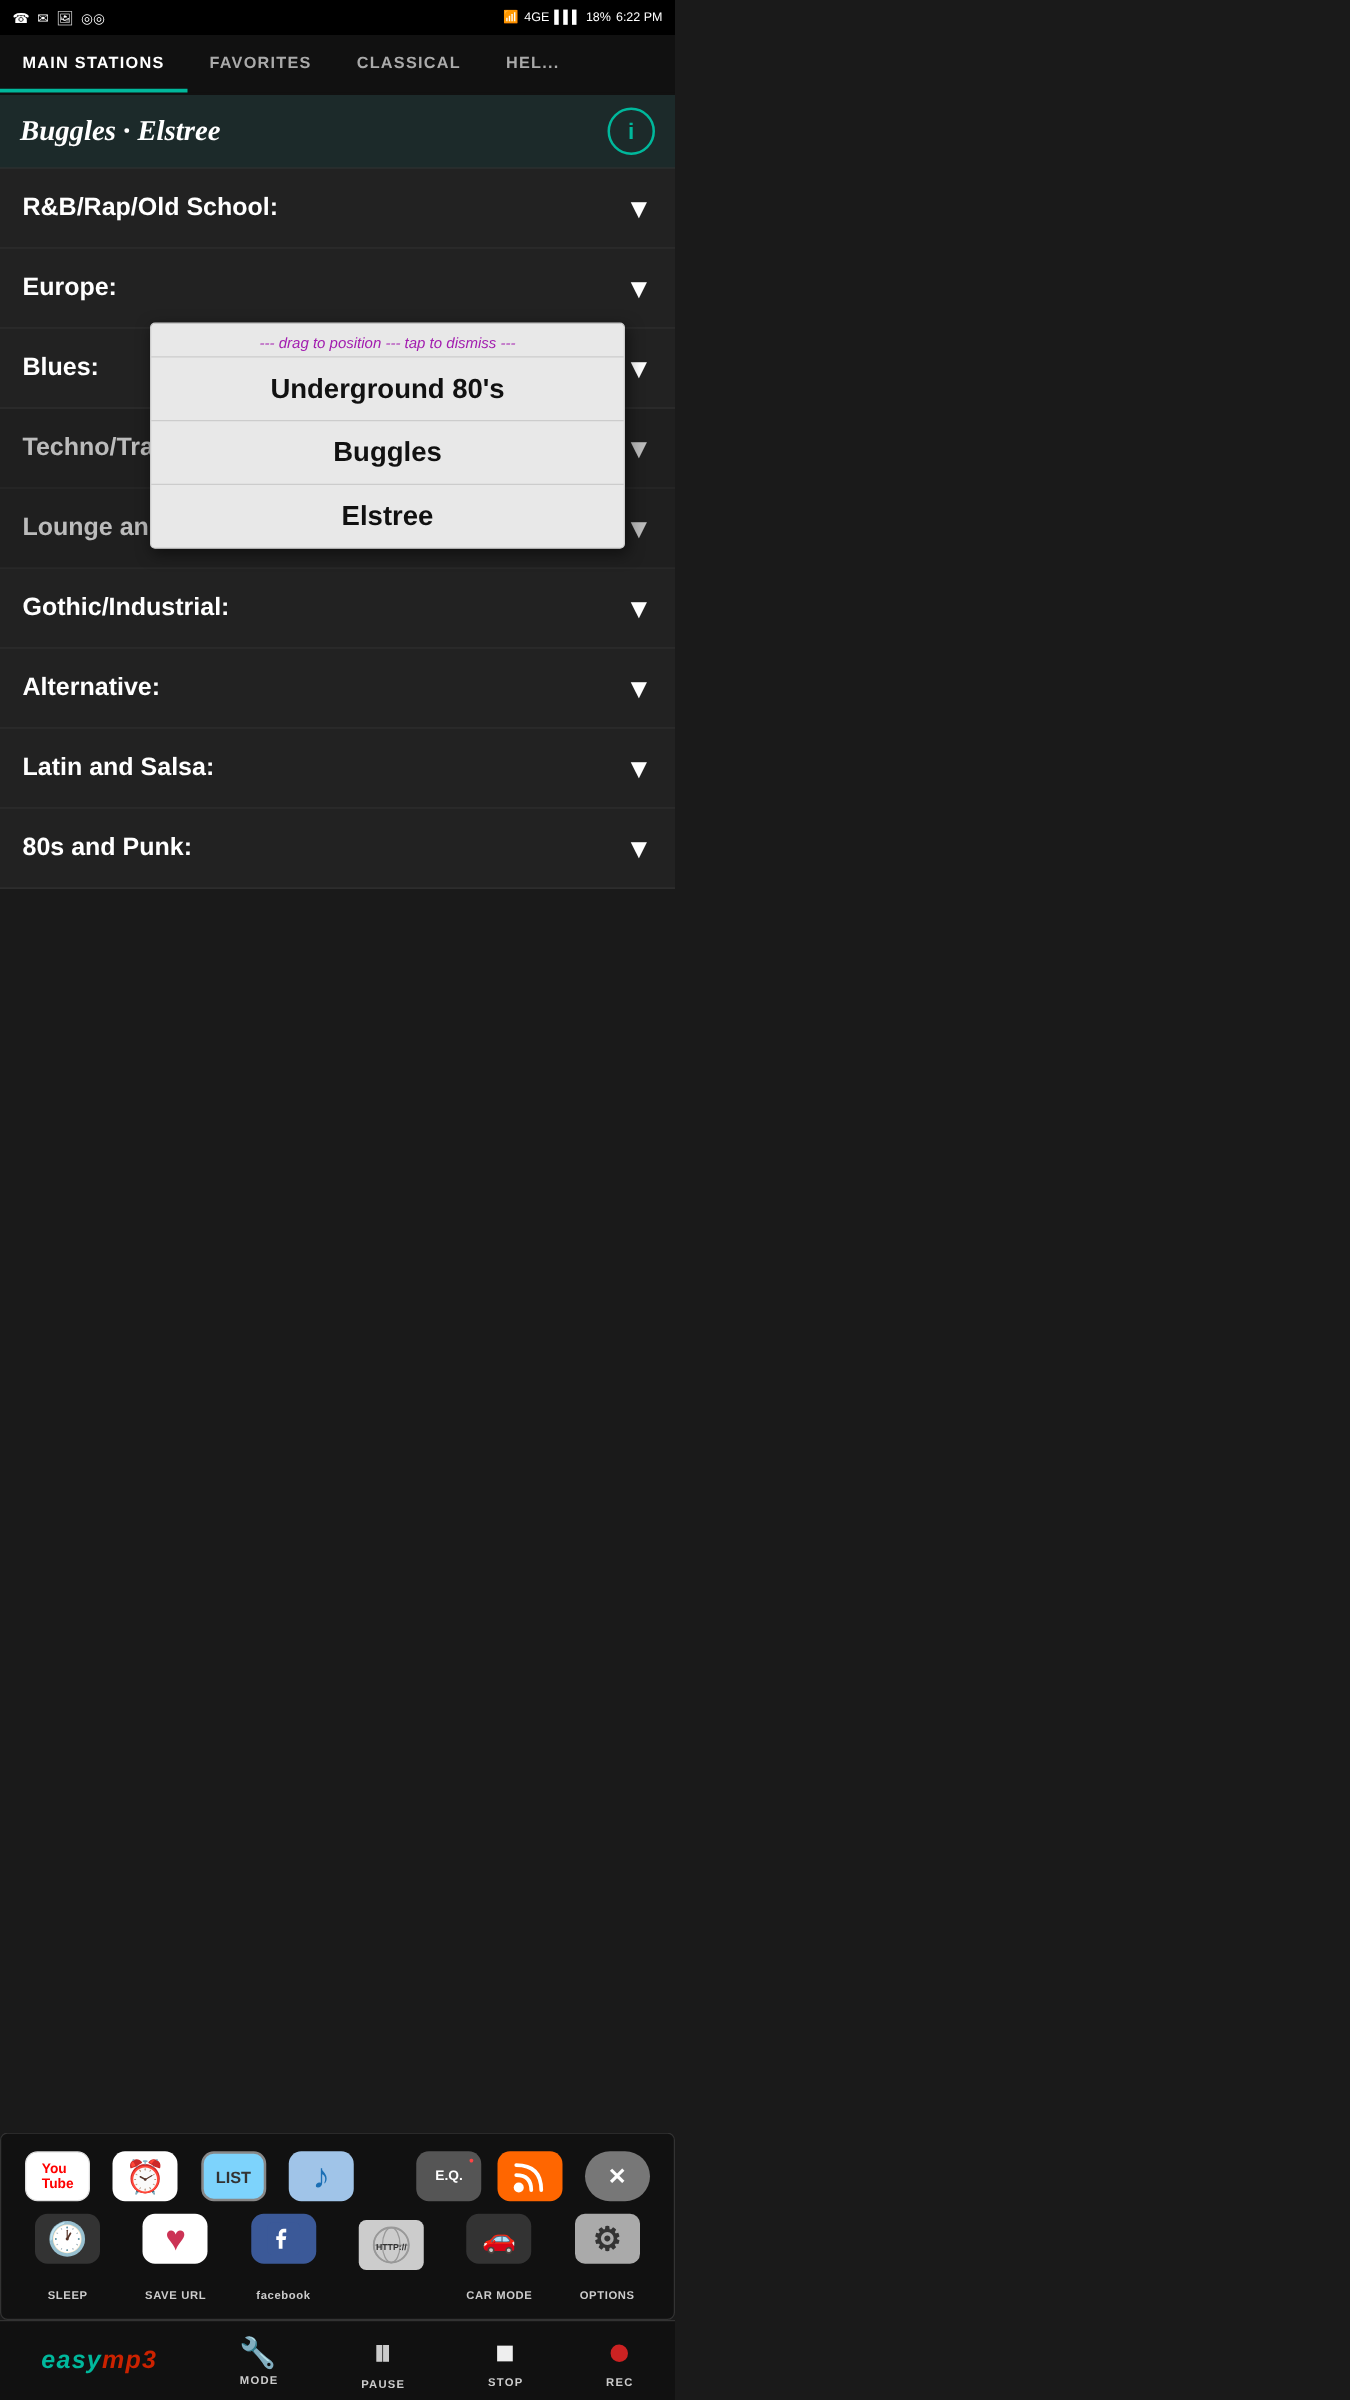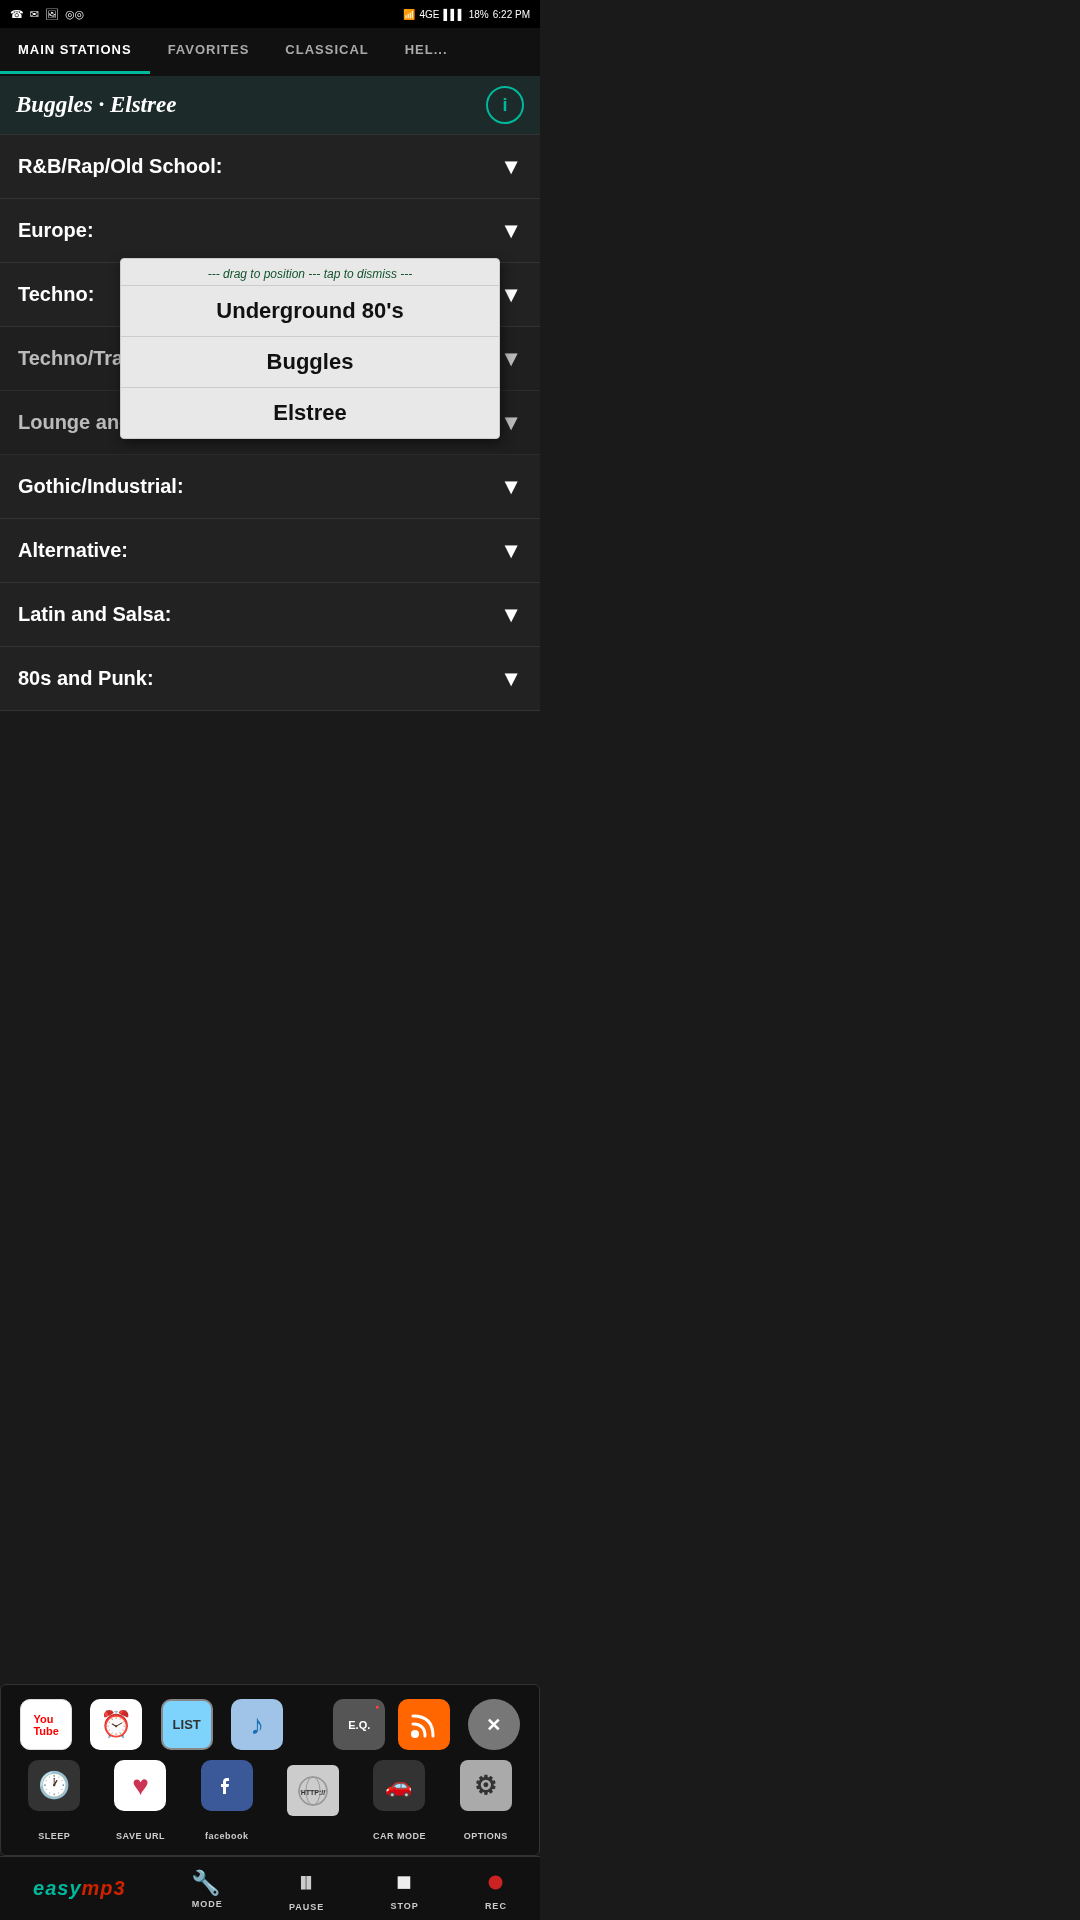--- a/index.html
+++ b/index.html
@@ -107,21 +107,21 @@
       border-radius: 4px;
       left: 120px;
       top: 258px;
       width: 380px;
       z-index: 100;
       box-shadow: 2px 4px 12px rgba(0,0,0,0.5);
     }
     .tooltip-drag-text {
       text-align: center;
       font-size: 12px;
-      color: #14532d;
+      color: #a21caf;
       padding: 8px 10px 4px;
       font-style: italic;
     }
     .tooltip-item {
       padding: 12px 20px;
       font-size: 22px;
       font-weight: bold;
       color: #111;
       text-align: center;
       border-top: 1px solid #ccc;
@@ -150,21 +150,21 @@
     .tool-btn {
       display: flex;
       flex-direction: column;
       align-items: center;
       gap: 4px;
       cursor: pointer;
       min-width: 64px;
     }
     .tool-icon {
       width: 52px;
-      height: 51px;
+      height: 40px;
       border-radius: 10px;
       display: flex;
       align-items: center;
       justify-content: center;
       font-size: 22px;
       font-weight: bold;
       background: #333;
       color: #fff;
       position: relative;
     }
@@ -261,21 +261,21 @@
   <span class="station-label">R&amp;B/Rap/Old School:</span>
   <span class="chevron-down">▼</span>
 </div>
 
 <div class="station-row">
   <span class="station-label">Europe:</span>
   <span class="chevron-down">▼</span>
 </div>
 
 <div class="station-row">
-  <span class="station-label">Techno:</span>
+  <span class="station-label">Blues:</span>
   <span class="chevron-down">▼</span>
 </div>
 
 <div class="station-row" style="opacity:0.7;">
   <span class="station-label">Techno/Trance:</span>
   <span class="chevron-down">▼</span>
 </div>
 
 <div class="station-row" style="opacity:0.7;">
   <span class="station-label">Lounge and Ambient:</span>

